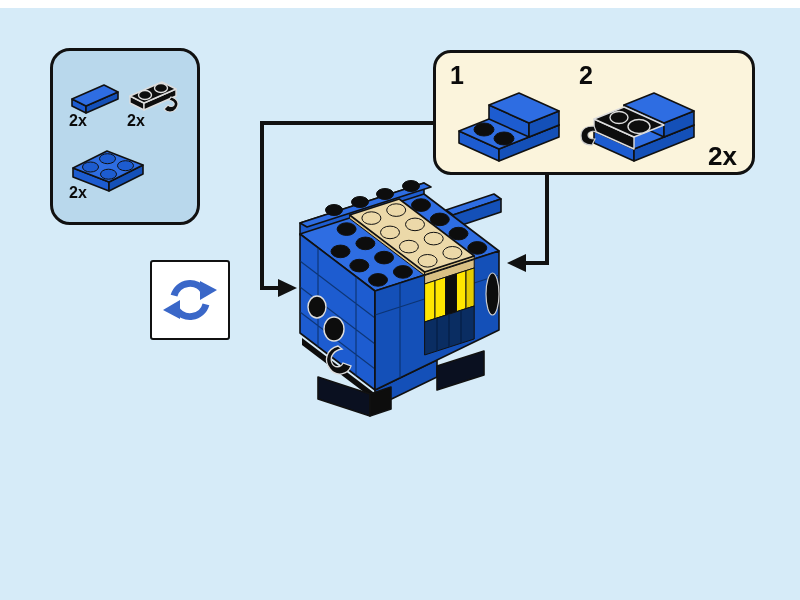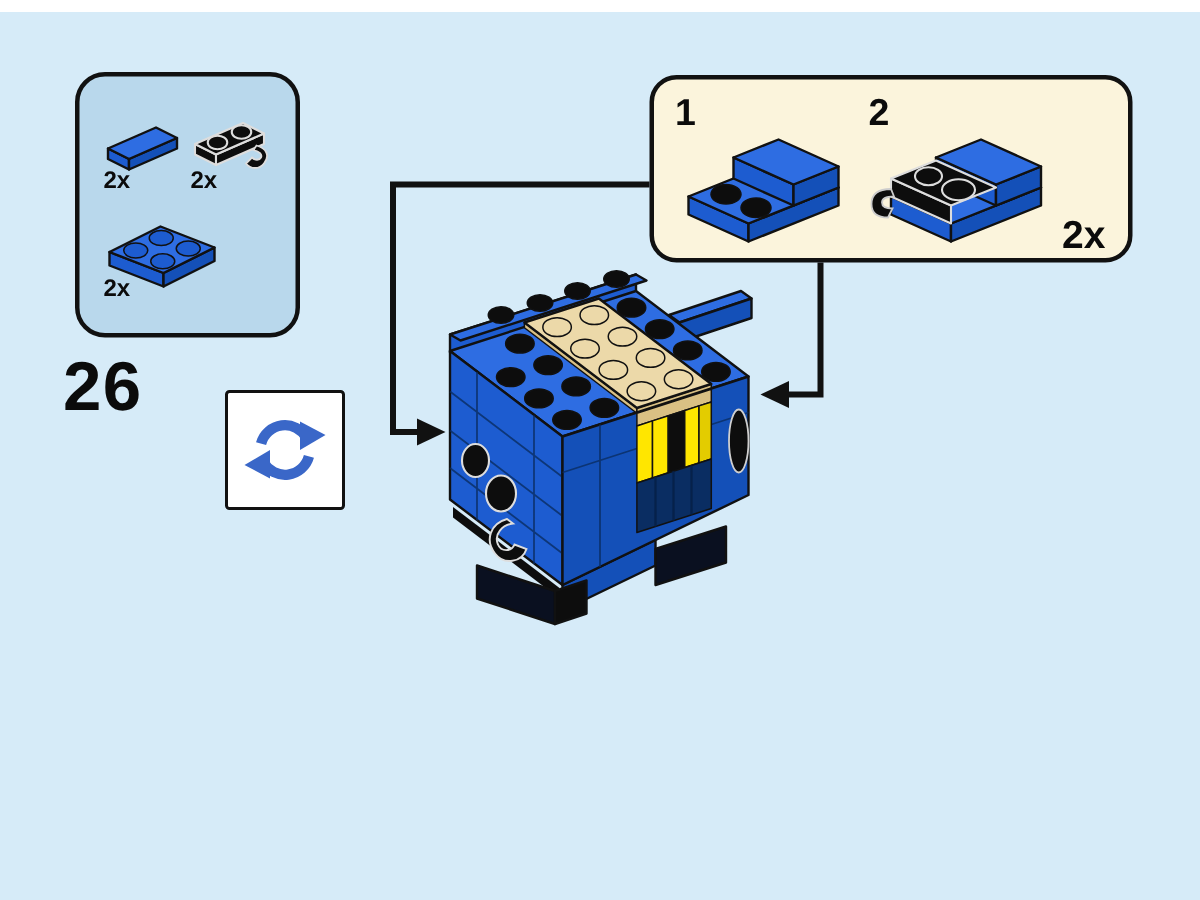--- a/index.html
+++ b/index.html
@@ -143,21 +143,20 @@
         <ellipse cx="54.5" cy="107.7" rx="8" ry="5" class="f-blue s-thin"></ellipse>
         <ellipse cx="55.5" cy="123.2" rx="8" ry="5" class="f-blue s-thin"></ellipse>
         <ellipse cx="72.5" cy="114.7" rx="8" ry="5" class="f-blue s-thin"></ellipse>
       </g>
     </svg>
     <div class="txt count" style="left:16px;top:62px">2x</div>
     <div class="txt count" style="left:74px;top:62px">2x</div>
     <div class="txt count" style="left:16px;top:134px">2x</div>
   </div>
 
-  <div class="txt step-number">26</div>
 
   <div class="panel rotate-box">
     <svg width="64" height="64" viewBox="8 9 64 64">
       <path d="M20.7,35.8 A20,20 0 0 1 57.3,31 L51.3,34.5 A13,13 0 0 0 27.4,37.6 Z" class="f-rot"></path>
       <polygon points="50,22 67,31 50,41" class="f-rot"></polygon>
       <path d="M59.3,46.2 A20,20 0 0 1 22.7,51 L28.7,47.5 A13,13 0 0 0 52.6,44.4 Z" class="f-rot"></path>
       <polygon points="30,60 13,51 30,41" class="f-rot"></polygon>
     </svg>
   </div>
 

